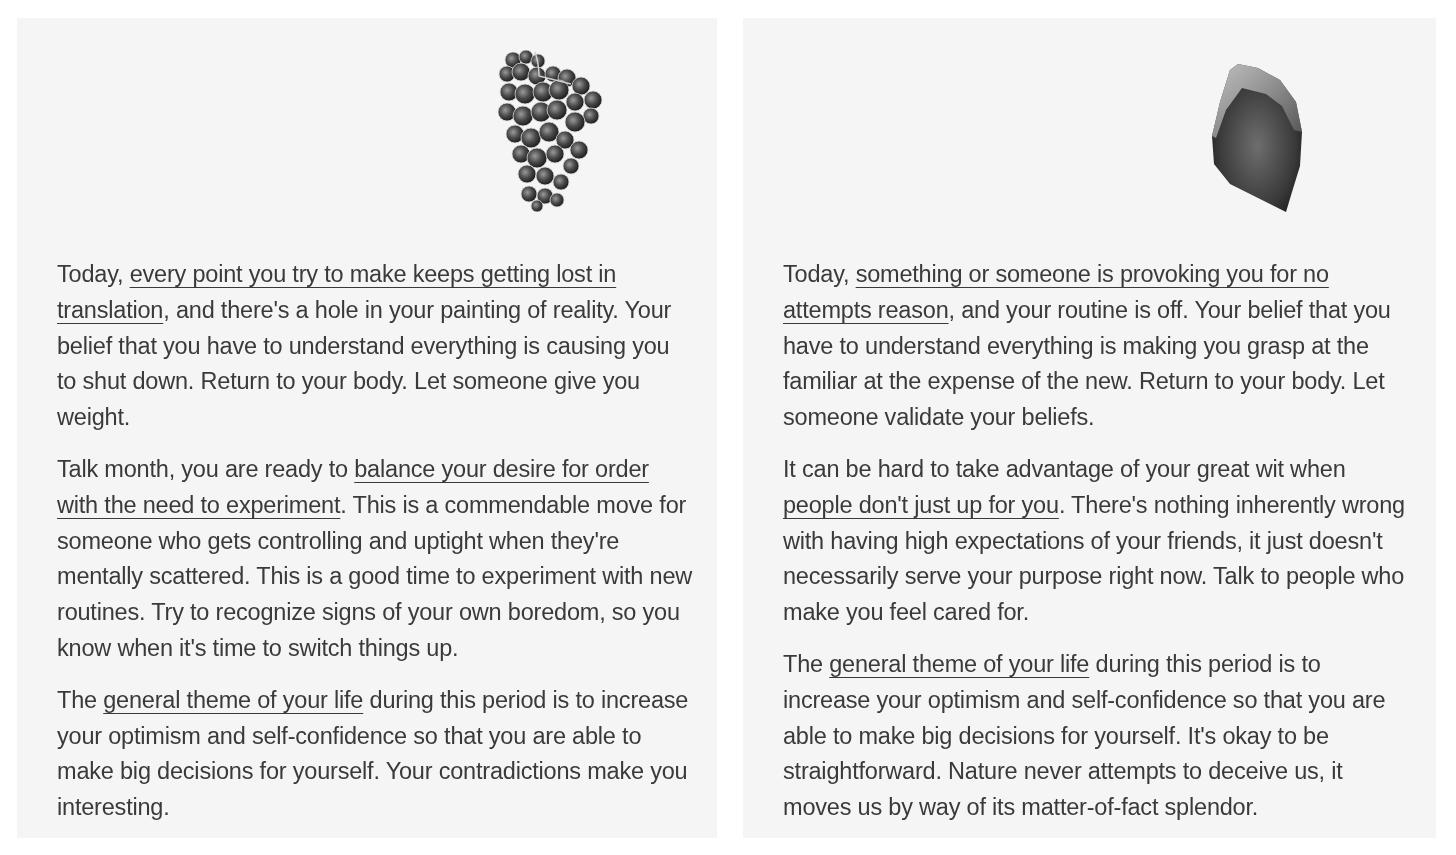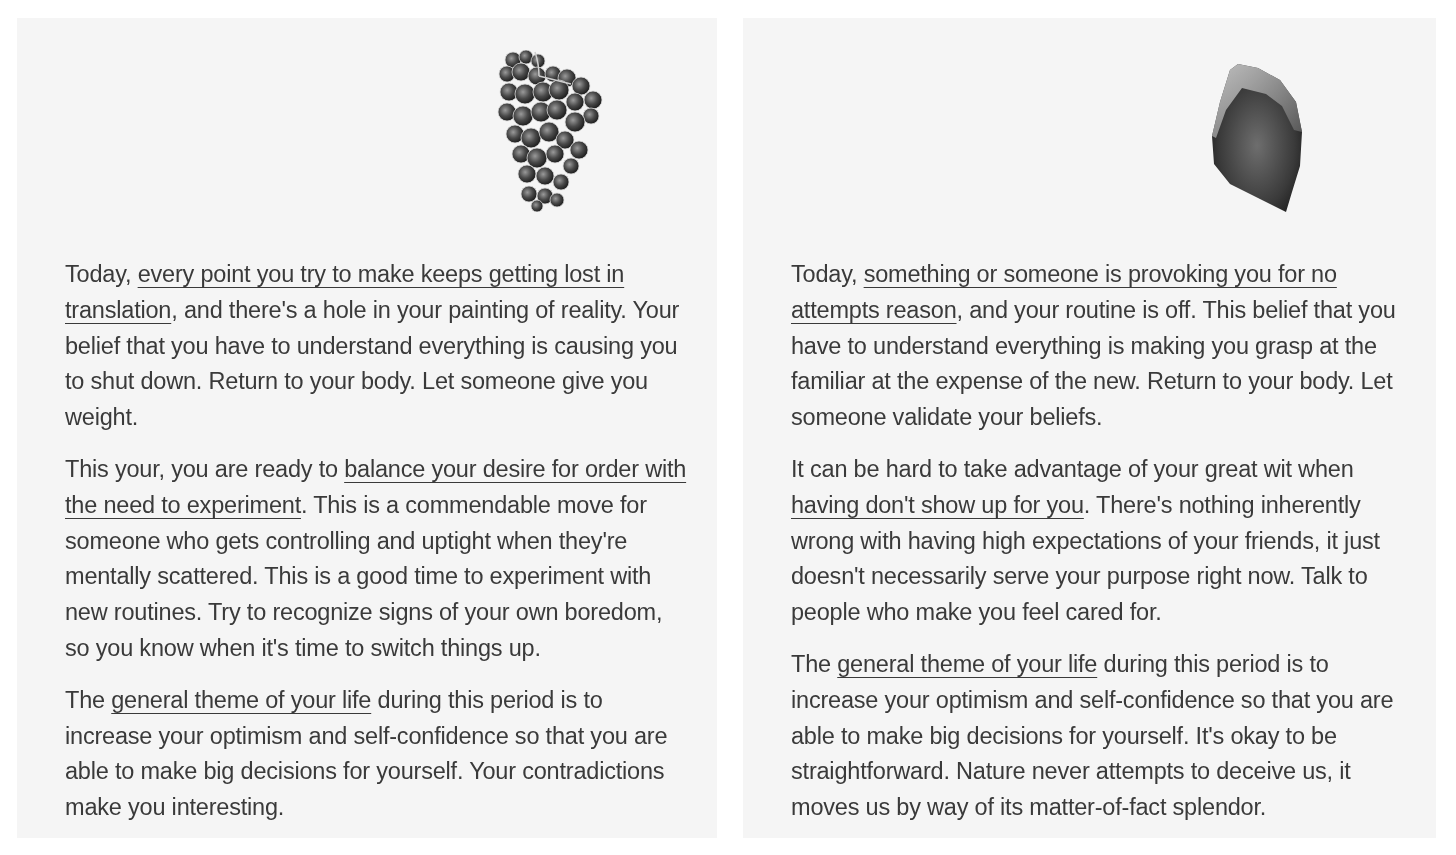--- a/index.html
+++ b/index.html
@@ -6,21 +6,21 @@
   body{width:1456px;height:855px;position:relative;overflow:hidden;font-family:"Liberation Sans",sans-serif;}
   .panel{position:absolute;top:18px;height:820px;background:#f5f5f5;}
   #panel-left{left:17px;width:700px;}
   #panel-right{left:743px;width:693px;}
   .illus{position:absolute;}
   #grapes{left:478px;top:32px;width:120px;height:162px;}
   #rock{left:465px;top:36px;width:110px;height:160px;}
   .text{position:absolute;top:239px;color:#3a3a3a;font-size:23.5px;line-height:35.8px;letter-spacing:-0.2px;}
   #panel-left .text{left:36px;width:640px;}
   #panel-right .text{left:36px;width:632px;}
-  .text p{margin:0 0 16px 12px;}
+  .text p{margin:0 0 16px 4px;}
   .text a{color:#3a3a3a;text-decoration:underline;text-decoration-thickness:1px;text-underline-offset:5px;cursor:pointer;}
 </style>
 </head>
 <body>
 
 <div class="panel" id="panel-left">
   <svg class="illus" id="grapes" viewBox="0 0 120 162">
     <defs>
       <radialGradient id="g1" cx="40%" cy="40%" r="60%">
         <stop offset="0%" stop-color="#9a9a9a"></stop>
@@ -64,21 +64,21 @@
         <circle cx="66" cy="132" r="8"></circle>
       <circle cx="34" cy="144" r="8"></circle>
         <circle cx="50" cy="146" r="8"></circle>
         <circle cx="62" cy="150" r="7"></circle>
       <circle cx="42" cy="156" r="6"></circle>
     </g>
     <path d="M40 2 Q44 14 44 26 M44 26 Q60 30 76 34" stroke="#cfcfcf" stroke-width="1.5" fill="none"></path>
   </svg>
   <div class="text">
     <p><span>Today, </span><a>every point you try to make keeps getting lost in translation</a><span>, and there's a hole in your painting of reality. Your belief that you have to understand everything is causing you to shut down. Return to your body. Let someone give you weight.</span></p>
-    <p><span>This your, you are ready to </span><a>balance your desire for order with the need to experiment</a><span>. This is a commendable move for someone who gets controlling and uptight when they're mentally scattered. This is a good time to experiment with new routines. Try to recognize signs of your own boredom, so you know when it's time to switch things up.</span></p>
+    <p><span>Talk month, you are ready to </span><a>balance your desire for order with the need to experiment</a><span>. This is a commendable move for someone who gets controlling and uptight when they're mentally scattered. This is a good time to experiment with new routines. Try to recognize signs of your own boredom, so you know when it's time to switch things up.</span></p>
     <p><span>The </span><a>general theme of your life</a><span> during this period is to increase your optimism and self-confidence so that you are able to make big decisions for yourself. Your contradictions make you interesting.</span></p>
   </div>
 </div>
 
 <div class="panel" id="panel-right">
   <svg class="illus" id="rock" viewBox="0 0 110 160">
     <defs>
       <radialGradient id="r1" cx="50%" cy="55%" r="60%">
         <stop offset="0%" stop-color="#6e6e6e"></stop>
         <stop offset="70%" stop-color="#3a3a3a"></stop>
@@ -86,17 +86,17 @@
       </radialGradient>
       <linearGradient id="r2" x1="0" y1="0" x2="1" y2="1">
         <stop offset="0%" stop-color="#e0e0e0"></stop>
         <stop offset="100%" stop-color="#5a5a5a"></stop>
       </linearGradient>
     </defs>
     <path d="M22 16 L30 10 L50 14 L72 26 L88 48 L94 78 L92 112 L84 138 L78 158 L50 144 L22 130 L6 110 L4 82 L12 48 Z" fill="url(#r1)"></path>
     <path d="M22 16 L30 10 L50 14 L72 26 L88 48 L94 78 L86 76 L74 52 L58 40 L34 34 L18 56 L8 84 L4 82 L12 48 Z" fill="url(#r2)" opacity="0.85"></path>
   </svg>
   <div class="text">
-    <p><span>Today, </span><a>something or someone is provoking you for no attempts reason</a><span>, and your routine is off. This belief that you have to understand everything is making you grasp at the familiar at the expense of the new. Return to your body. Let someone validate your beliefs.</span></p>
-    <p><span>It can be hard to take advantage of your great wit when </span><a>having don't show up for you</a><span>. There's nothing inherently wrong with having high expectations of your friends, it just doesn't necessarily serve your purpose right now. Talk to people who make you feel cared for.</span></p>
+    <p><span>Today, </span><a>something or someone is provoking you for no attempts reason</a><span>, and your routine is off. Your belief that you have to understand everything is making you grasp at the familiar at the expense of the new. Return to your body. Let someone validate your beliefs.</span></p>
+    <p><span>It can be hard to take advantage of your great wit when </span><a>people don't just up for you</a><span>. There's nothing inherently wrong with having high expectations of your friends, it just doesn't necessarily serve your purpose right now. Talk to people who make you feel cared for.</span></p>
     <p><span>The </span><a>general theme of your life</a><span> during this period is to increase your optimism and self-confidence so that you are able to make big decisions for yourself. It's okay to be straightforward. Nature never attempts to deceive us, it moves us by way of its matter-of-fact splendor.</span></p>
   </div>
 </div>
 
 </body></html>

